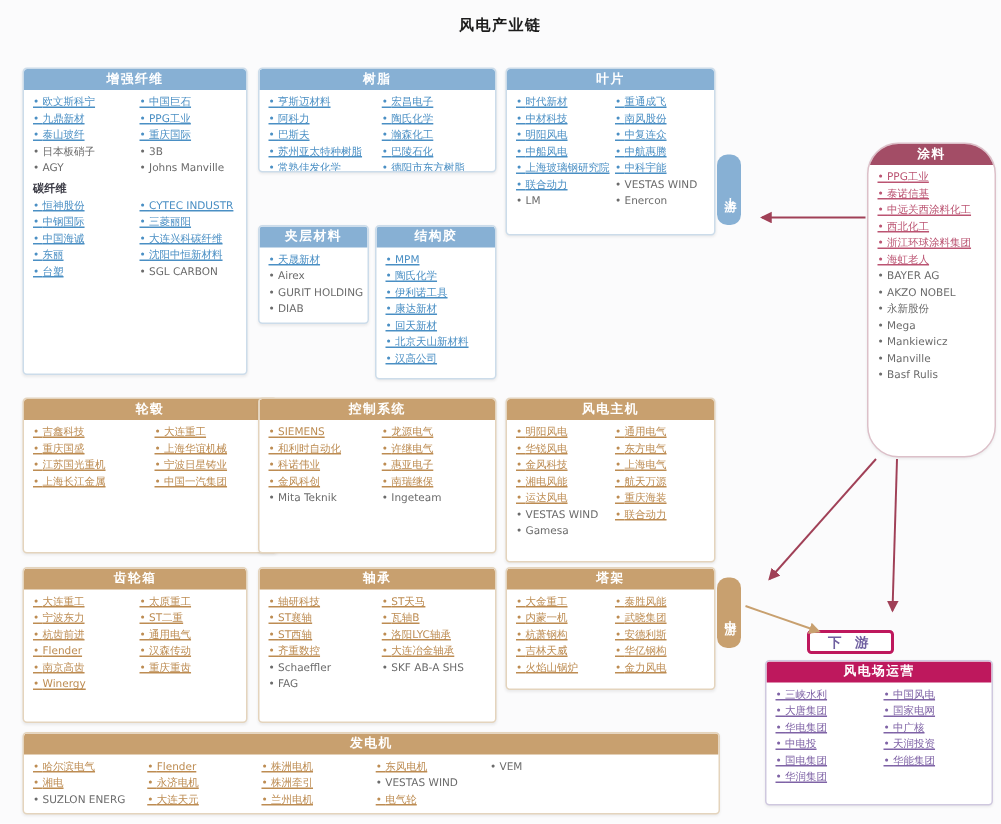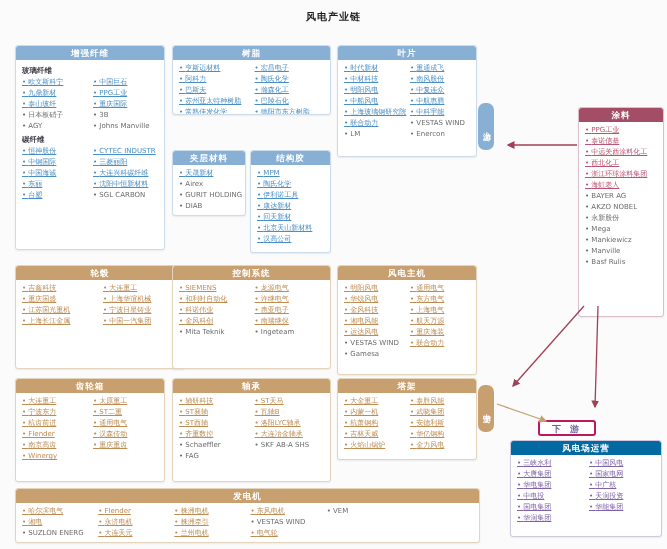--- a/index.html
+++ b/index.html
@@ -24,30 +24,30 @@
   .sub-label{font-size:7.5px;font-weight:bold;color:#3c3c46;line-height:13px;margin-top:1px;}
   .theme-blue .box-header{background:#87b0d4;}
   .theme-blue .item.link{color:#4a8fc4;}
   .theme-blue{border-color:#ccdcea;}
   .theme-tan .box-header{background:#c8a06f;}
   .theme-tan .item.link{color:#bd8c52;}
   .theme-tan{border-color:#e4d4bd;}
   .theme-maroon .box-header{background:#a34d66;}
   .theme-maroon .item.link{color:#bb5472;}
   .theme-maroon{border-color:#dcc0c9;}
-  .theme-purple .box-header{background:#0369a1;}
+  .theme-purple .box-header{background:#be185d;}
   .theme-purple .item.link{color:#7f63a6;}
   .theme-purple{border-color:#cfc8df;}
   
   #box-fiber{left:15px;top:45px;width:150px;height:205px;}
   #box-resin{left:172px;top:45px;width:159px;height:70px;}
   #box-blade{left:337px;top:45px;width:140px;height:112px;}
   #box-core{left:172px;top:150px;width:74px;height:66px;}
   #box-adhesive{left:250px;top:150px;width:81px;height:103px;}
-  #box-coating{left:578px;top:107px;width:86px;height:210px;}
+  #box-coating{left:578px;top:95px;width:86px;height:210px;border-radius:21px;}
   #box-hub{left:15px;top:265px;width:170px;height:104px;}
   #box-control{left:172px;top:265px;width:159px;height:104px;}
   #box-oem{left:337px;top:265px;width:140px;height:110px;}
   #box-gearbox{left:15px;top:378px;width:150px;height:104px;}
   #box-bearing{left:172px;top:378px;width:159px;height:104px;}
   #box-tower{left:337px;top:378px;width:140px;height:82px;}
   #box-generator{left:15px;top:488px;width:465px;height:55px;}
   #box-operation{left:510px;top:440px;width:152px;height:97px;}
   .stage-tab{position:absolute;width:16px;border-radius:7px;color:#fff;font-size:8px;
              font-weight:bold;writing-mode:vertical-rl;text-orientation:upright;
@@ -62,21 +62,20 @@
 </style>
 </head>
 <body>
 
 <div id="frame">
   <div id="title">风电产业链</div>
 
   <div class="box theme-blue c2" id="box-fiber">
     <div class="box-header">增强纤维</div>
     <div class="box-body">
-        <div class="sub-label">玻璃纤维</div>
         <div class="item-list">
           <div class="item link">欧文斯科宁</div>
           <div class="item link">九鼎新材</div>
           <div class="item link">泰山玻纤</div>
           <div class="item plain">日本板硝子</div>
           <div class="item plain">AGY</div>
           <div class="item link">中国巨石</div>
           <div class="item link">PPG工业</div>
           <div class="item link">重庆国际</div>
           <div class="item plain">3B</div>

